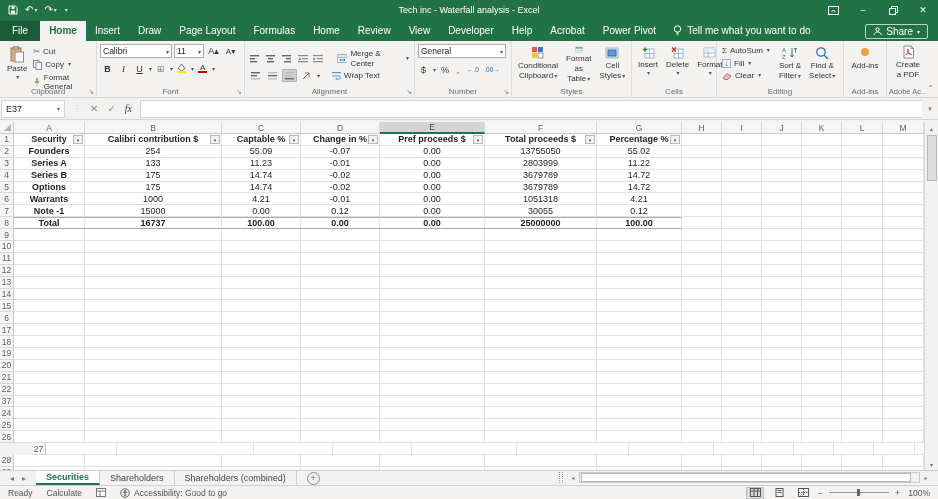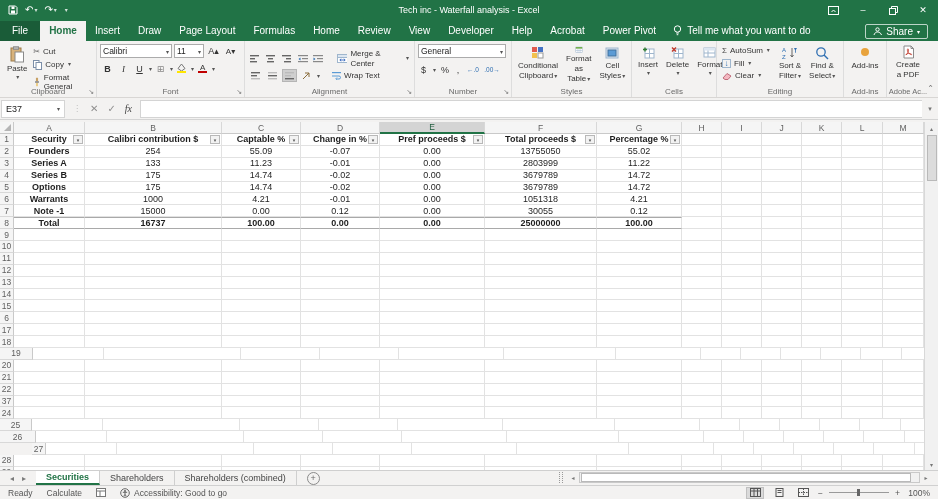--- a/index.html
+++ b/index.html
@@ -814,21 +814,21 @@
         <div class="cell" style="width: 112px;"></div>
         <div class="cell" style="width: 85px;"></div>
         <div class="cell" style="width: 40px;"></div>
         <div class="cell" style="width: 40px;"></div>
         <div class="cell" style="width: 40px;"></div>
         <div class="cell" style="width: 40px;"></div>
         <div class="cell" style="width: 41px;"></div>
         <div class="cell" style="width: 41px;"></div>
       </div>
       <div class="grow">
-        <div class="rn" style="width: 33px;">19</div>
+        <div class="rn" style="width: 14px;">19</div>
         <div class="cell" style="width: 71px;"></div>
         <div class="cell" style="width: 137px;"></div>
         <div class="cell" style="width: 79px;"></div>
         <div class="cell" style="width: 79px;"></div>
         <div class="cell" style="width: 105px;"></div>
         <div class="cell" style="width: 112px;"></div>
         <div class="cell" style="width: 85px;"></div>
         <div class="cell" style="width: 40px;"></div>
         <div class="cell" style="width: 40px;"></div>
         <div class="cell" style="width: 40px;"></div>
@@ -910,37 +910,37 @@
         <div class="cell" style="width: 112px;"></div>
         <div class="cell" style="width: 85px;"></div>
         <div class="cell" style="width: 40px;"></div>
         <div class="cell" style="width: 40px;"></div>
         <div class="cell" style="width: 40px;"></div>
         <div class="cell" style="width: 40px;"></div>
         <div class="cell" style="width: 41px;"></div>
         <div class="cell" style="width: 41px;"></div>
       </div>
       <div class="grow">
-        <div class="rn" style="width: 32px;">25</div>
-        <div class="cell" style="width: 71px;"></div>
-        <div class="cell" style="width: 137px;"></div>
-        <div class="cell" style="width: 79px;"></div>
-        <div class="cell" style="width: 79px;"></div>
-        <div class="cell" style="width: 105px;"></div>
-        <div class="cell" style="width: 112px;"></div>
-        <div class="cell" style="width: 85px;"></div>
-        <div class="cell" style="width: 40px;"></div>
-        <div class="cell" style="width: 40px;"></div>
-        <div class="cell" style="width: 40px;"></div>
-        <div class="cell" style="width: 40px;"></div>
-        <div class="cell" style="width: 41px;"></div>
-        <div class="cell" style="width: 41px;"></div>
-      </div>
-      <div class="grow">
-        <div class="rn" style="width: 36px;">26</div>
+        <div class="rn" style="width: 14px;">25</div>
+        <div class="cell" style="width: 71px;"></div>
+        <div class="cell" style="width: 137px;"></div>
+        <div class="cell" style="width: 79px;"></div>
+        <div class="cell" style="width: 79px;"></div>
+        <div class="cell" style="width: 105px;"></div>
+        <div class="cell" style="width: 112px;"></div>
+        <div class="cell" style="width: 85px;"></div>
+        <div class="cell" style="width: 40px;"></div>
+        <div class="cell" style="width: 40px;"></div>
+        <div class="cell" style="width: 40px;"></div>
+        <div class="cell" style="width: 40px;"></div>
+        <div class="cell" style="width: 41px;"></div>
+        <div class="cell" style="width: 41px;"></div>
+      </div>
+      <div class="grow">
+        <div class="rn" style="width: 14px;">26</div>
         <div class="cell" style="width: 71px;"></div>
         <div class="cell" style="width: 137px;"></div>
         <div class="cell" style="width: 79px;"></div>
         <div class="cell" style="width: 79px;"></div>
         <div class="cell" style="width: 105px;"></div>
         <div class="cell" style="width: 112px;"></div>
         <div class="cell" style="width: 85px;"></div>
         <div class="cell" style="width: 40px;"></div>
         <div class="cell" style="width: 40px;"></div>
         <div class="cell" style="width: 40px;"></div>

